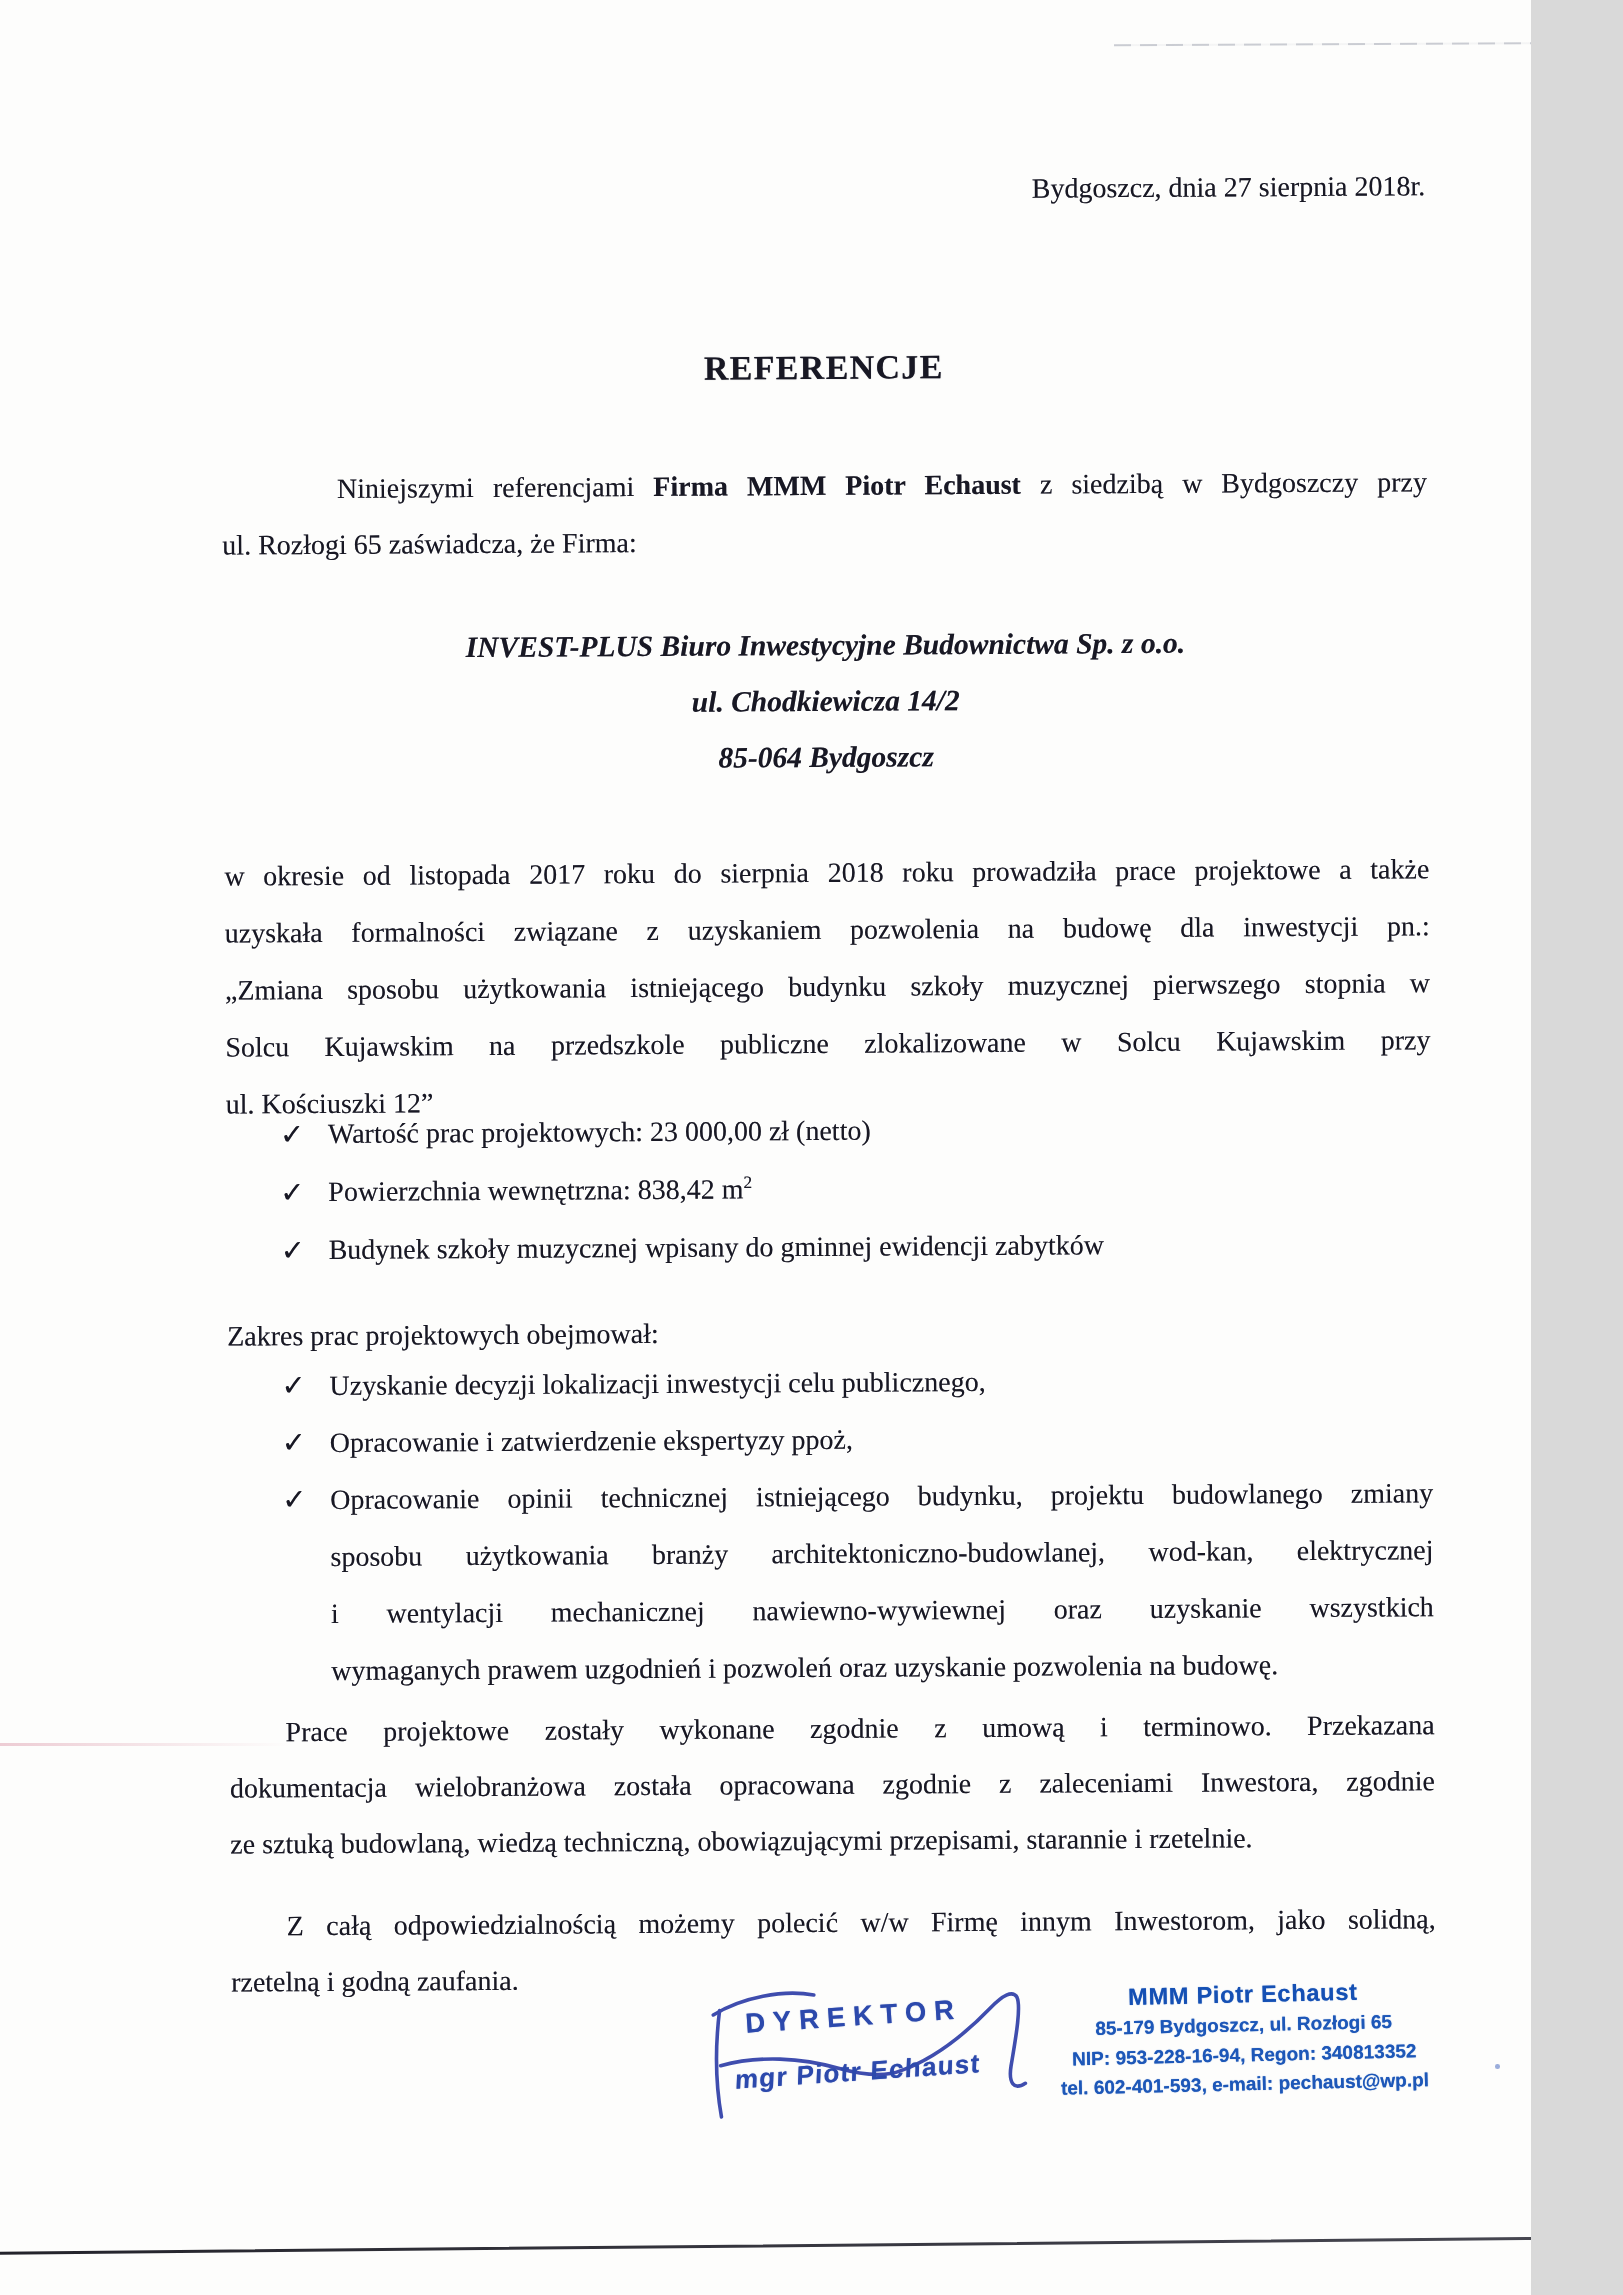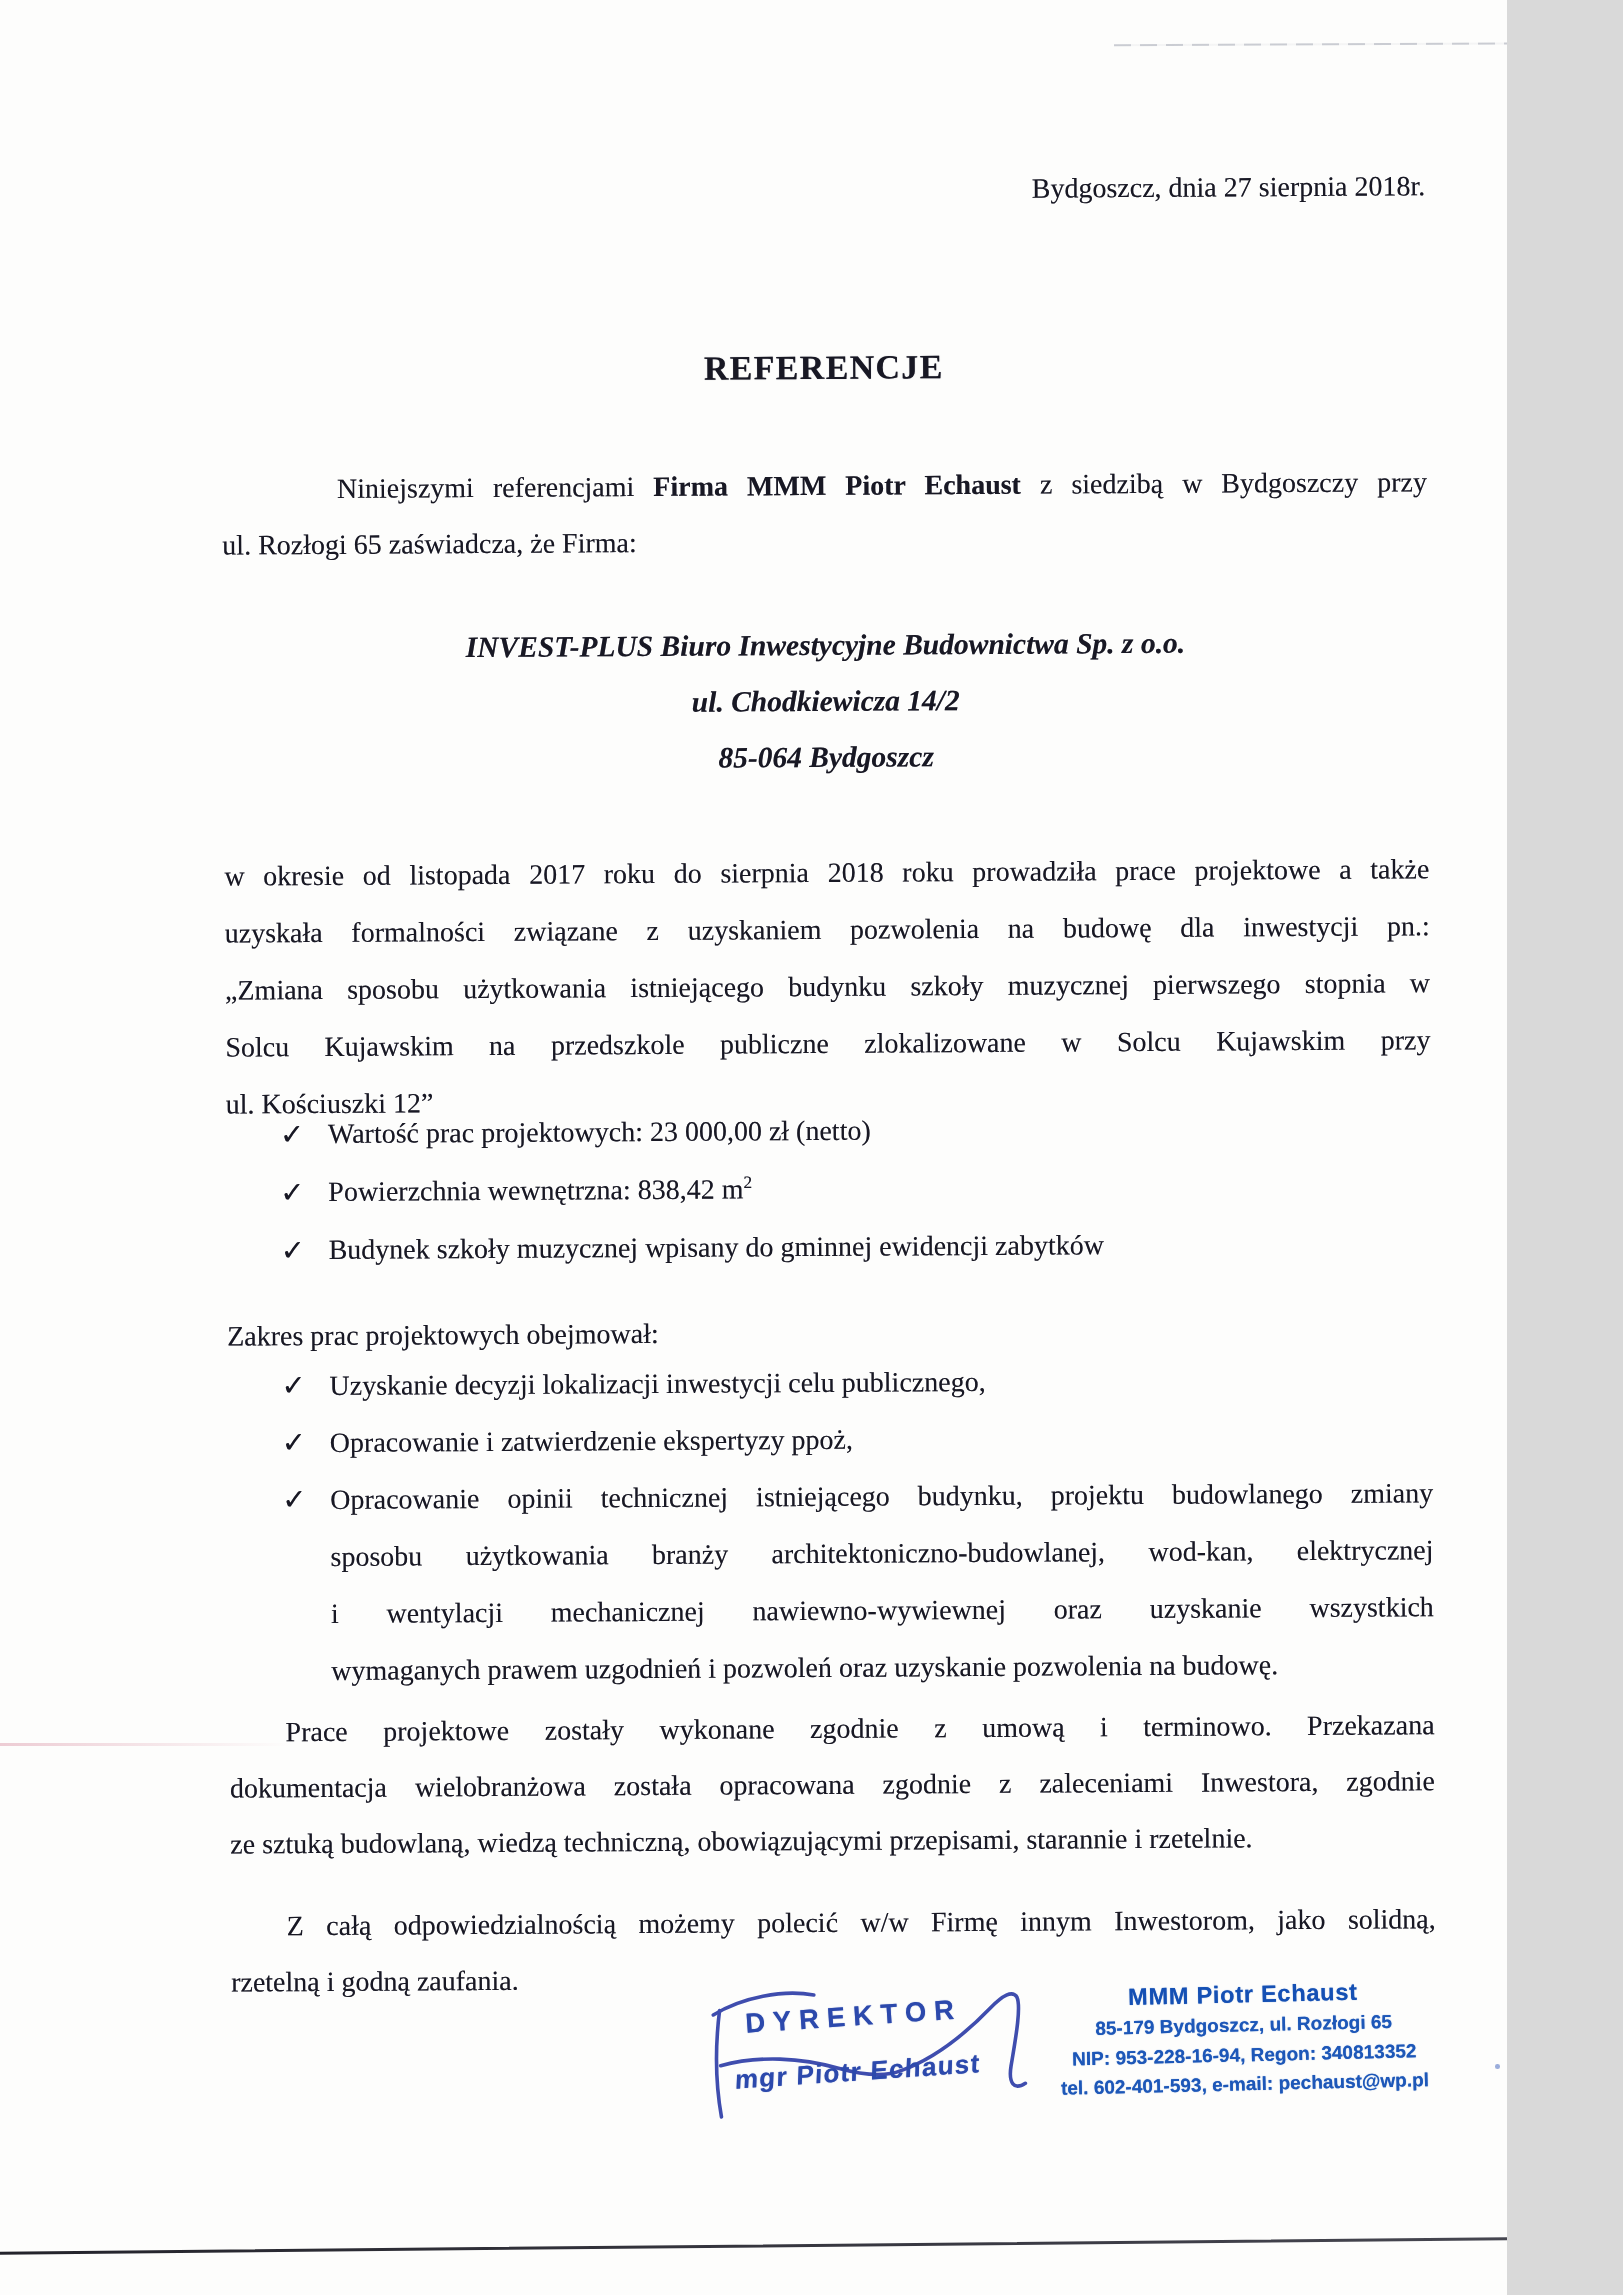--- a/index.html
+++ b/index.html
@@ -1,20 +1,21 @@
 <!DOCTYPE html>
 <html style="font-size:10.5px"><head>
 <meta charset="utf-8">
 <style>
   html,body { margin:0; padding:0; background:#d9d9d9; }
   .page {
     position:relative; width:1507px; height:2295px;
     background:#fdfdfc; overflow:hidden;
     font-family:"Liberation Serif", serif;
     color:#181824;
+    padding-left:24px;
   }
   .skew { position:absolute; inset:0; transform:rotate(-0.35deg); transform-origin:812px 1148px; }
   .abs { position:absolute; }
   .body-text {
     font-size:28px;
     text-shadow:0 0 0.5px rgba(24,24,40,0.5);
   }
   .col { left:226px; width:1205px; }
   .jline { text-align:justify; text-align-last:justify; }
   .para { line-height:57px; }

